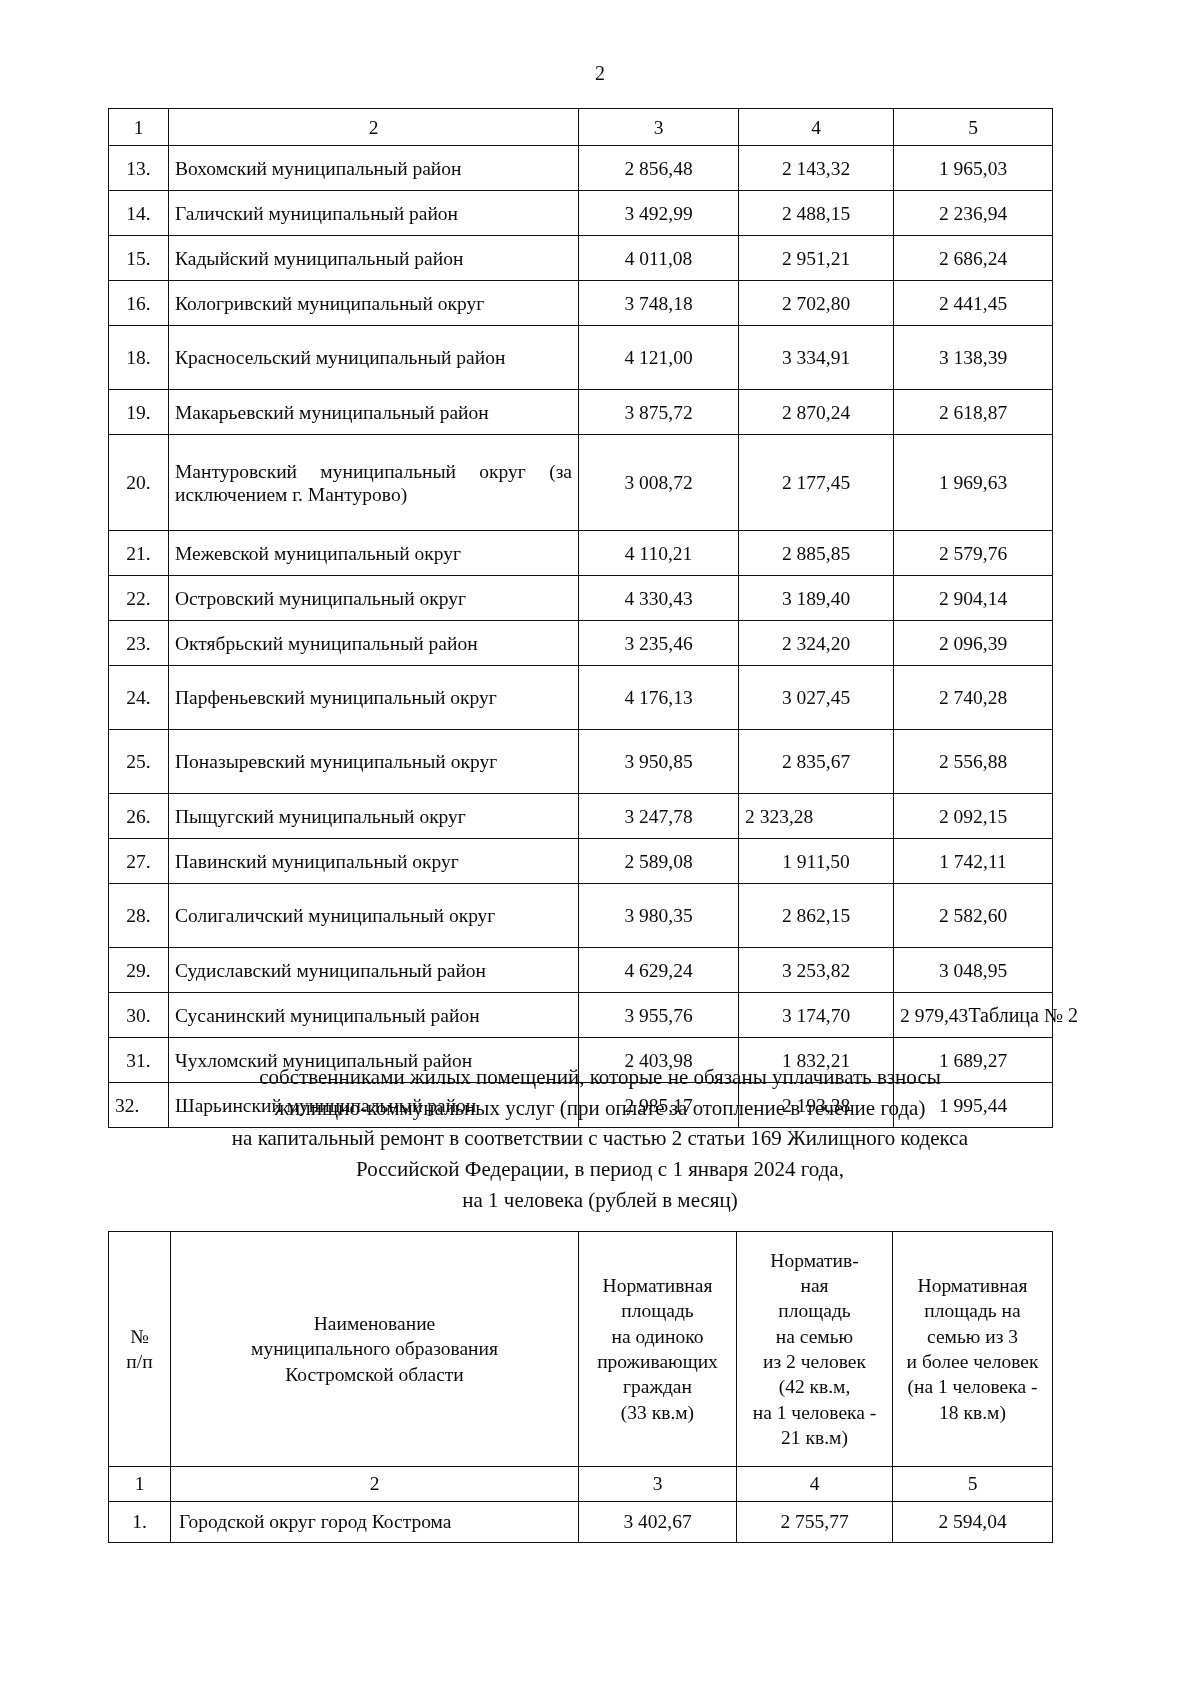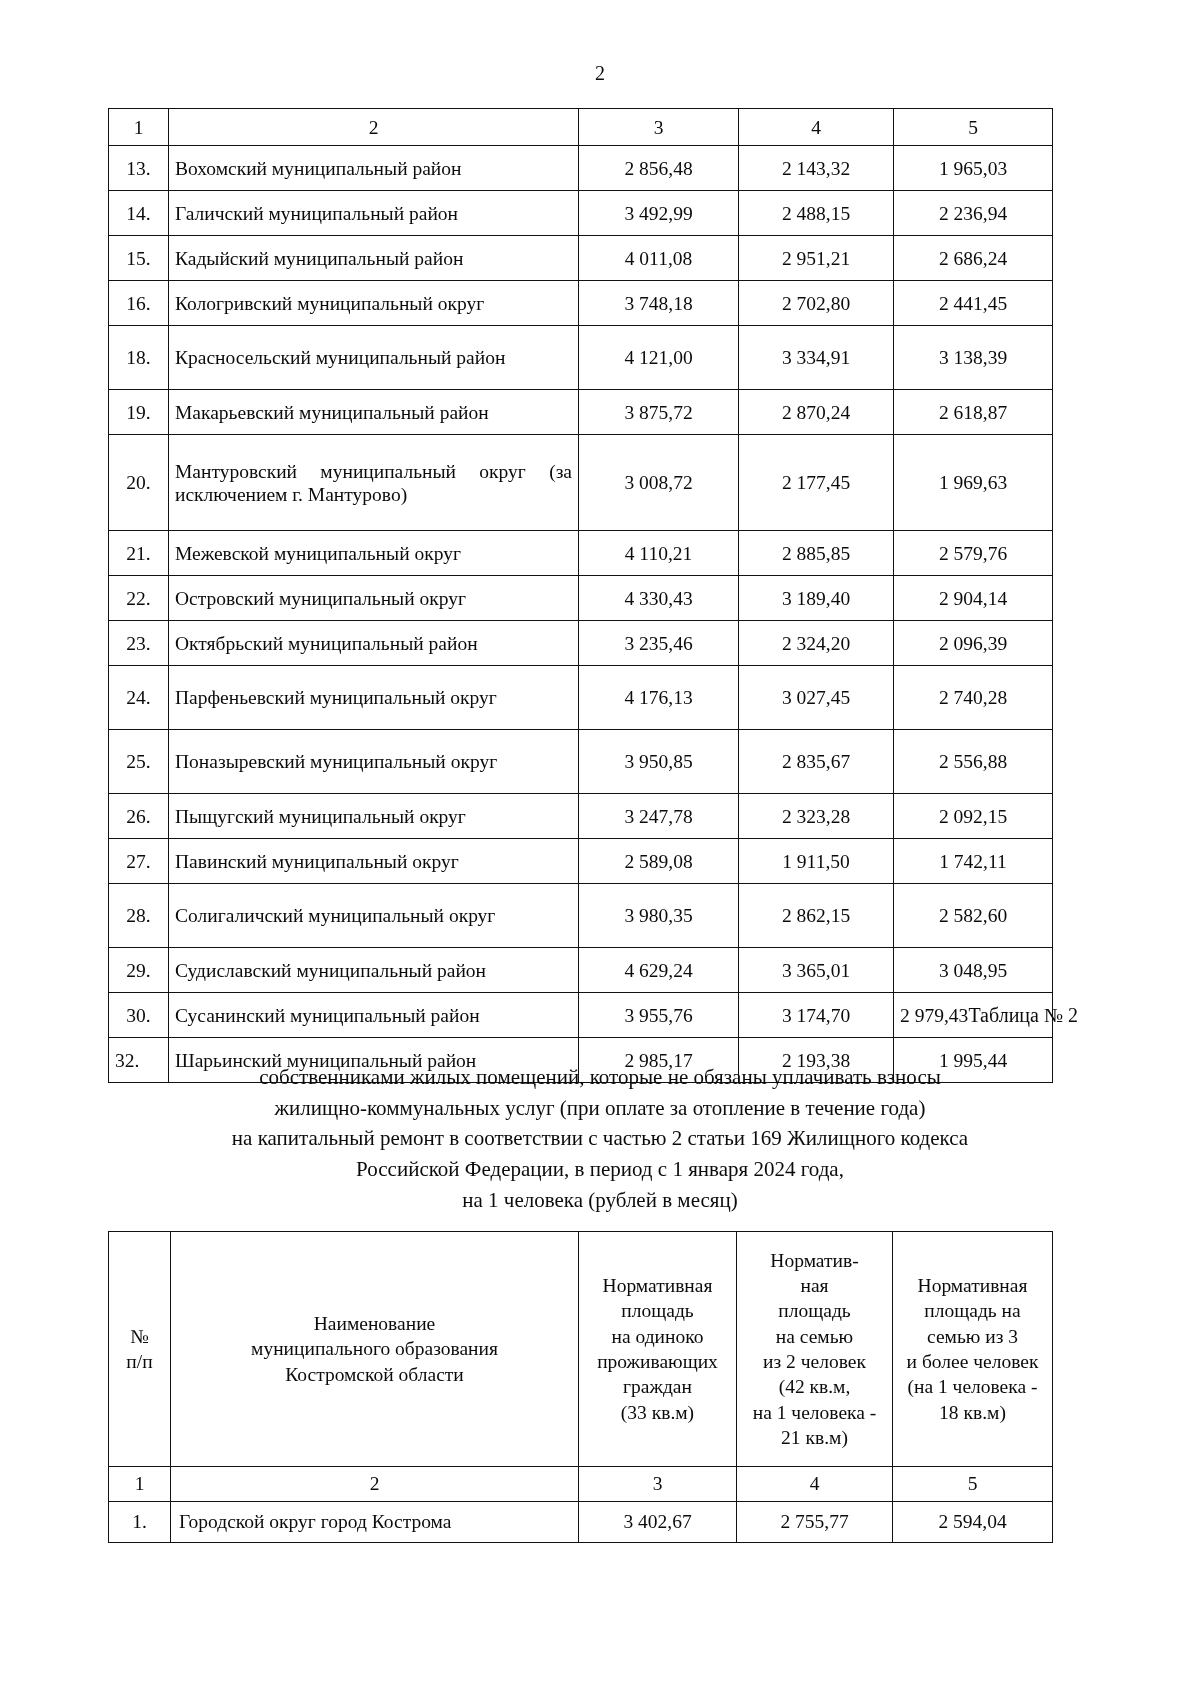--- a/index.html
+++ b/index.html
@@ -236,50 +236,57 @@
             <td class="cell-no" style="text-align: center;">25.</td>
             <td class="name-just single-last">Поназыревский муниципальный округ</td>
             <td style="text-align: center;">3 950,85</td>
             <td style="text-align: center;">2 835,67</td>
             <td style="text-align: center;">2 556,88</td>
           </tr>
           <tr class="row-tall">
             <td class="cell-no" style="text-align: center;">26.</td>
             <td class="name-plain">Пыщугский муниципальный округ</td>
             <td style="text-align: center;">3 247,78</td>
-            <td style="text-align: center;">2 323,28</td>
+            <td style="">2 323,28</td>
             <td style="text-align: center;">2 092,15</td>
           </tr>
           <tr class="row-tall">
             <td class="cell-no" style="text-align: center;">27.</td>
             <td class="name-plain">Павинский муниципальный округ</td>
             <td style="text-align: center;">2 589,08</td>
             <td style="text-align: center;">1 911,50</td>
             <td style="text-align: center;">1 742,11</td>
           </tr>
           <tr class="two-line">
             <td class="cell-no" style="text-align: center;">28.</td>
             <td class="name-just single-last">Солигаличский муниципальный округ</td>
             <td style="text-align: center;">3 980,35</td>
             <td style="text-align: center;">2 862,15</td>
             <td style="text-align: center;">2 582,60</td>
           </tr>
           <tr class="row-tall">
             <td class="cell-no" style="text-align: center;">29.</td>
             <td class="name-plain">Судиславский муниципальный район</td>
             <td style="text-align: center;">4 629,24</td>
-            <td style="text-align: center;">3 365,01</td>
+            <td style="text-align: center;">3 253,82</td>
             <td style="text-align: center;">3 048,95</td>
           </tr>
           <tr class="row-tall">
             <td class="cell-no" style="text-align: center;">30.</td>
             <td class="name-plain">Сусанинский муниципальный район</td>
             <td style="text-align: center;">3 955,76</td>
             <td style="text-align: center;">3 174,70</td>
             <td style="">2 979,43</td>
+          </tr>
+          <tr class="row-tall">
+            <td class="cell-no" style="text-align: center;">31.</td>
+            <td class="name-plain">Чухломский муниципальный район</td>
+            <td style="text-align: center;">2 403,98</td>
+            <td style="text-align: center;">1 832,21</td>
+            <td style="text-align: center;">1 689,27</td>
           </tr>
           <tr class="row-tall">
             <td class="cell-no" style="text-align: left;">32.</td>
             <td class="name-plain">Шарьинский муниципальный район</td>
             <td style="text-align: center;">2 985,17</td>
             <td style="text-align: center;">2 193,38</td>
             <td style="text-align: center;">1 995,44</td>
           </tr>
         </tbody>
     </table>

